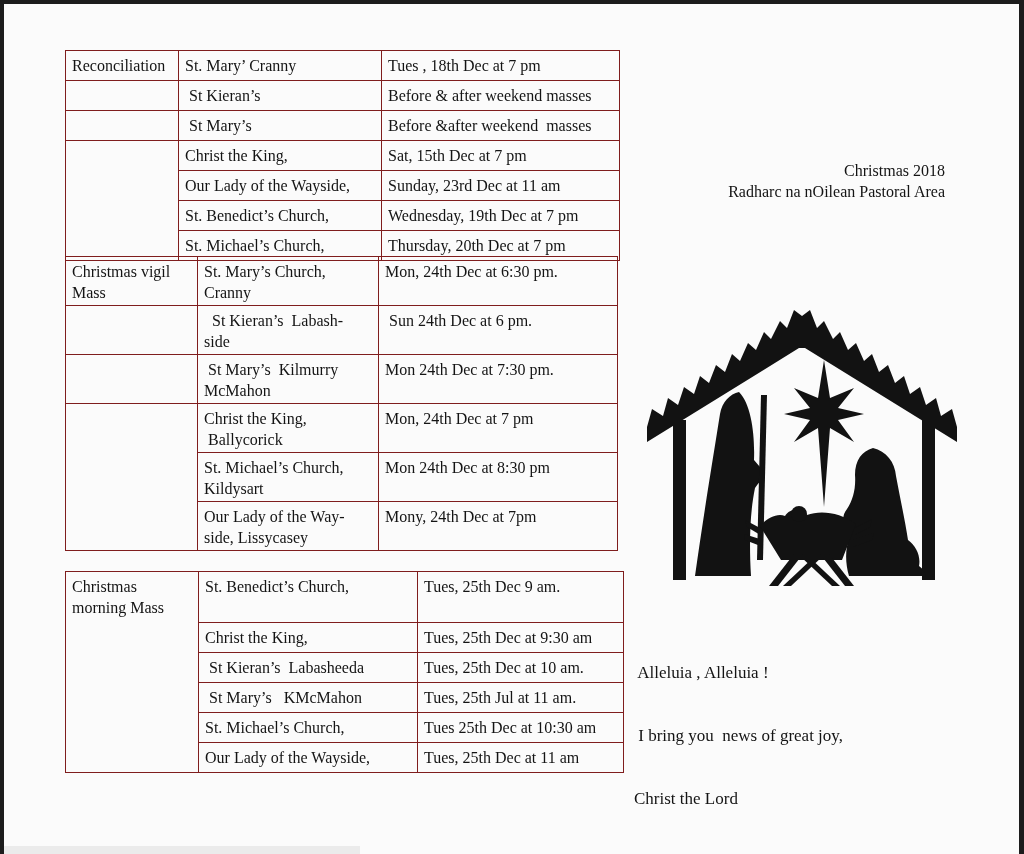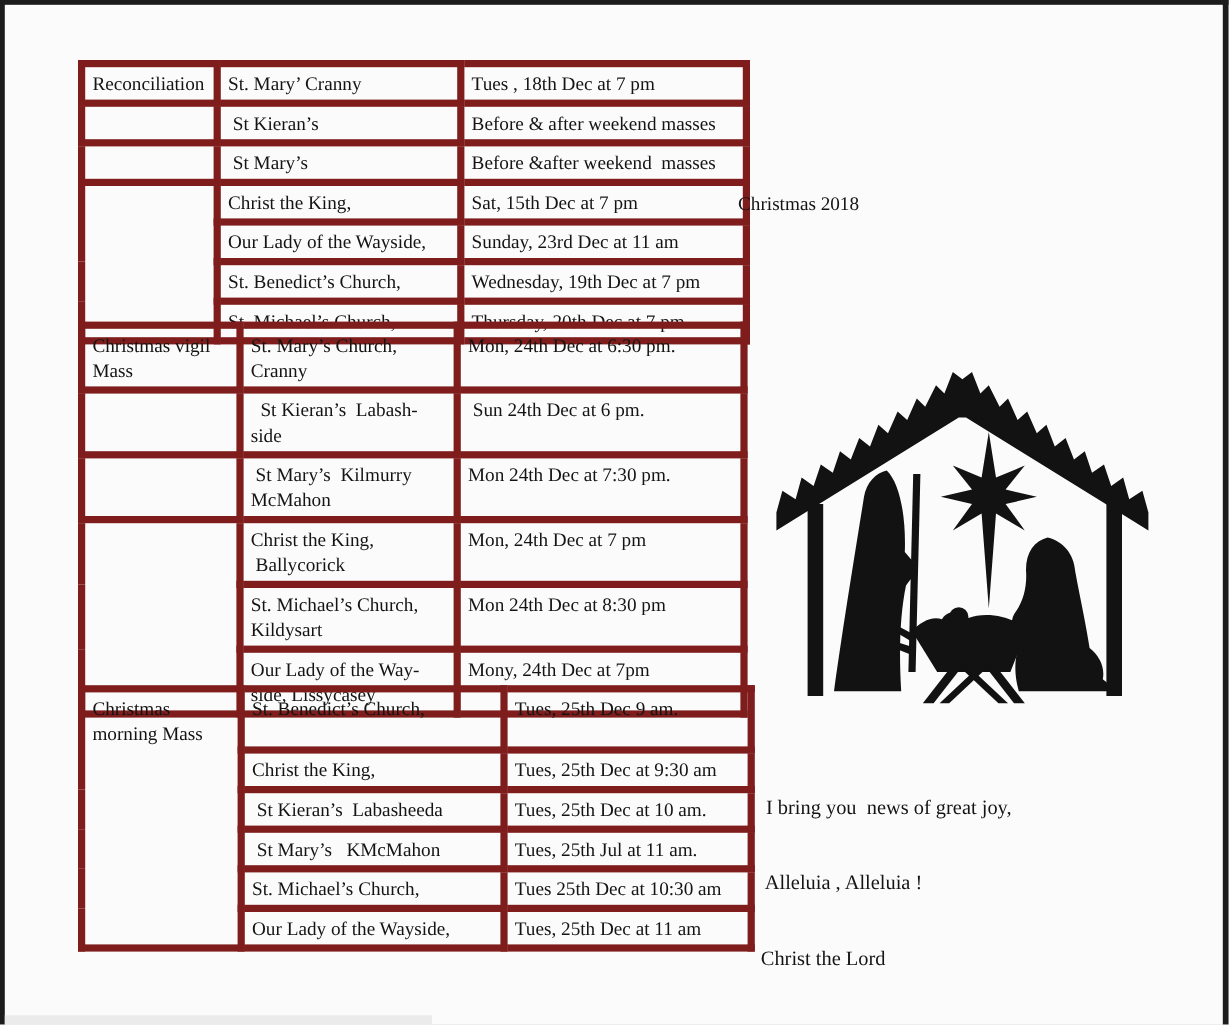--- a/index.html
+++ b/index.html
@@ -18,37 +18,37 @@
 
   table.sched{
     position:absolute;
     border-collapse:collapse;
     table-layout:fixed;
     font-size:16px;
     line-height:21px;
     color:#141414;
   }
   table.sched td{
-    border:6px solid #7f1d1d;
+    border:1px solid #7f1d1d;
     vertical-align:top;
     padding:4px 6px 2px 6px;
     white-space:pre-wrap;
     overflow:hidden;
   }
   #table-reconciliation{left:65px;top:50px;width:554px;}
   #table-reconciliation tr{height:30px;}
-  #table-vigil{left:65px;top:268px;width:552px;}
+  #table-vigil{left:65px;top:256px;width:552px;}
   #table-vigil tr{height:49px;}
   #table-morning{left:65px;top:571px;width:558px;}
   #table-morning tr{height:30px;}
   #table-morning tr.tall{height:51px;margin-top:32px;}
 
   .doc-title{
     position:absolute;left:615px;top:160px;width:330px;
-    text-align:left;font-size:16px;line-height:21px;
+    text-align:right;font-size:16px;line-height:21px;
   }
   .nativity{position:absolute;left:642px;top:302px;}
   .verse{
     position:absolute;left:634px;top:620px;
     font-size:17px;line-height:21px;white-space:pre;
   }
 </style>
 </head>
 <body>
 
@@ -176,20 +176,21 @@
     </tr>
     <tr>
       <td>Our Lady of the Wayside,</td>
       <td>Tues, 25th Dec at 11 am</td>
     </tr>
   </tbody>
     </table>
 
   <div class="doc-title">
     <div>Christmas 2018</div>
+    <div>Radharc na nOilean Pastoral Area</div>
   </div>
 
   <svg class="nativity" width="320" height="300" viewBox="0 0 320 300">
     <g fill="#121212">
       <path d="M5,125 L10,107 L21,114 L26,96 L36,103 L42,85 L52,92 L58,74 L67,81 L74,63 L83,70 L90,52 L98,59 L106,41 L114,48 L122,30 L129,37 L138,19 L145,26 L152,8 L160,14 L168,8 L175,26 L182,19 L191,37 L198,30 L206,48 L214,41 L222,59 L230,52 L237,70 L246,63 L253,81 L262,74 L268,92 L278,85 L284,103 L294,96 L299,114 L310,107 L315,125 L315,140 L163,46 L157,46 L5,140 Z"></path>
       <rect x="31" y="118" width="13" height="160"></rect>
       <rect x="280" y="118" width="13" height="160"></rect>
       <path d="M182,58 L188,96 L212,86 L196,106 L222,112 L196,118 L212,140 L188,126 L182,205 L176,126 L152,140 L168,118 L142,112 L168,106 L152,86 L176,96 Z"></path>
       <path d="M97,90 C88,92 80,100 78,112 C72,150 62,210 53,274 L109,274 C107,240 108,210 113,186 C117,180 122,176 123,171 L112,158 C113,132 109,102 97,90 Z"></path>
       <polygon points="119,93 125,93 121,258 115,258"></polygon>
@@ -201,18 +202,18 @@
       <polygon points="213,226 230,217 228,225 213,233"></polygon>
       <polygon points="211,238 232,231 230,238 211,245"></polygon>
       <polygon points="152,252 161,252 136,284 127,284"></polygon>
       <polygon points="178,252 187,252 212,284 203,284"></polygon>
       <polygon points="158,254 166,254 198,284 190,284"></polygon>
       <polygon points="181,254 173,254 141,284 149,284"></polygon>
     </g>
   </svg>
 
   <div class="verse">
+    <div> Alleluia , Alleluia !</div>
     <div> I bring you  news of great joy,</div>
-    <div> Alleluia , Alleluia !</div>
     <div>Christ the Lord</div>
     
   </div>
 </div>
 
 </body></html>

